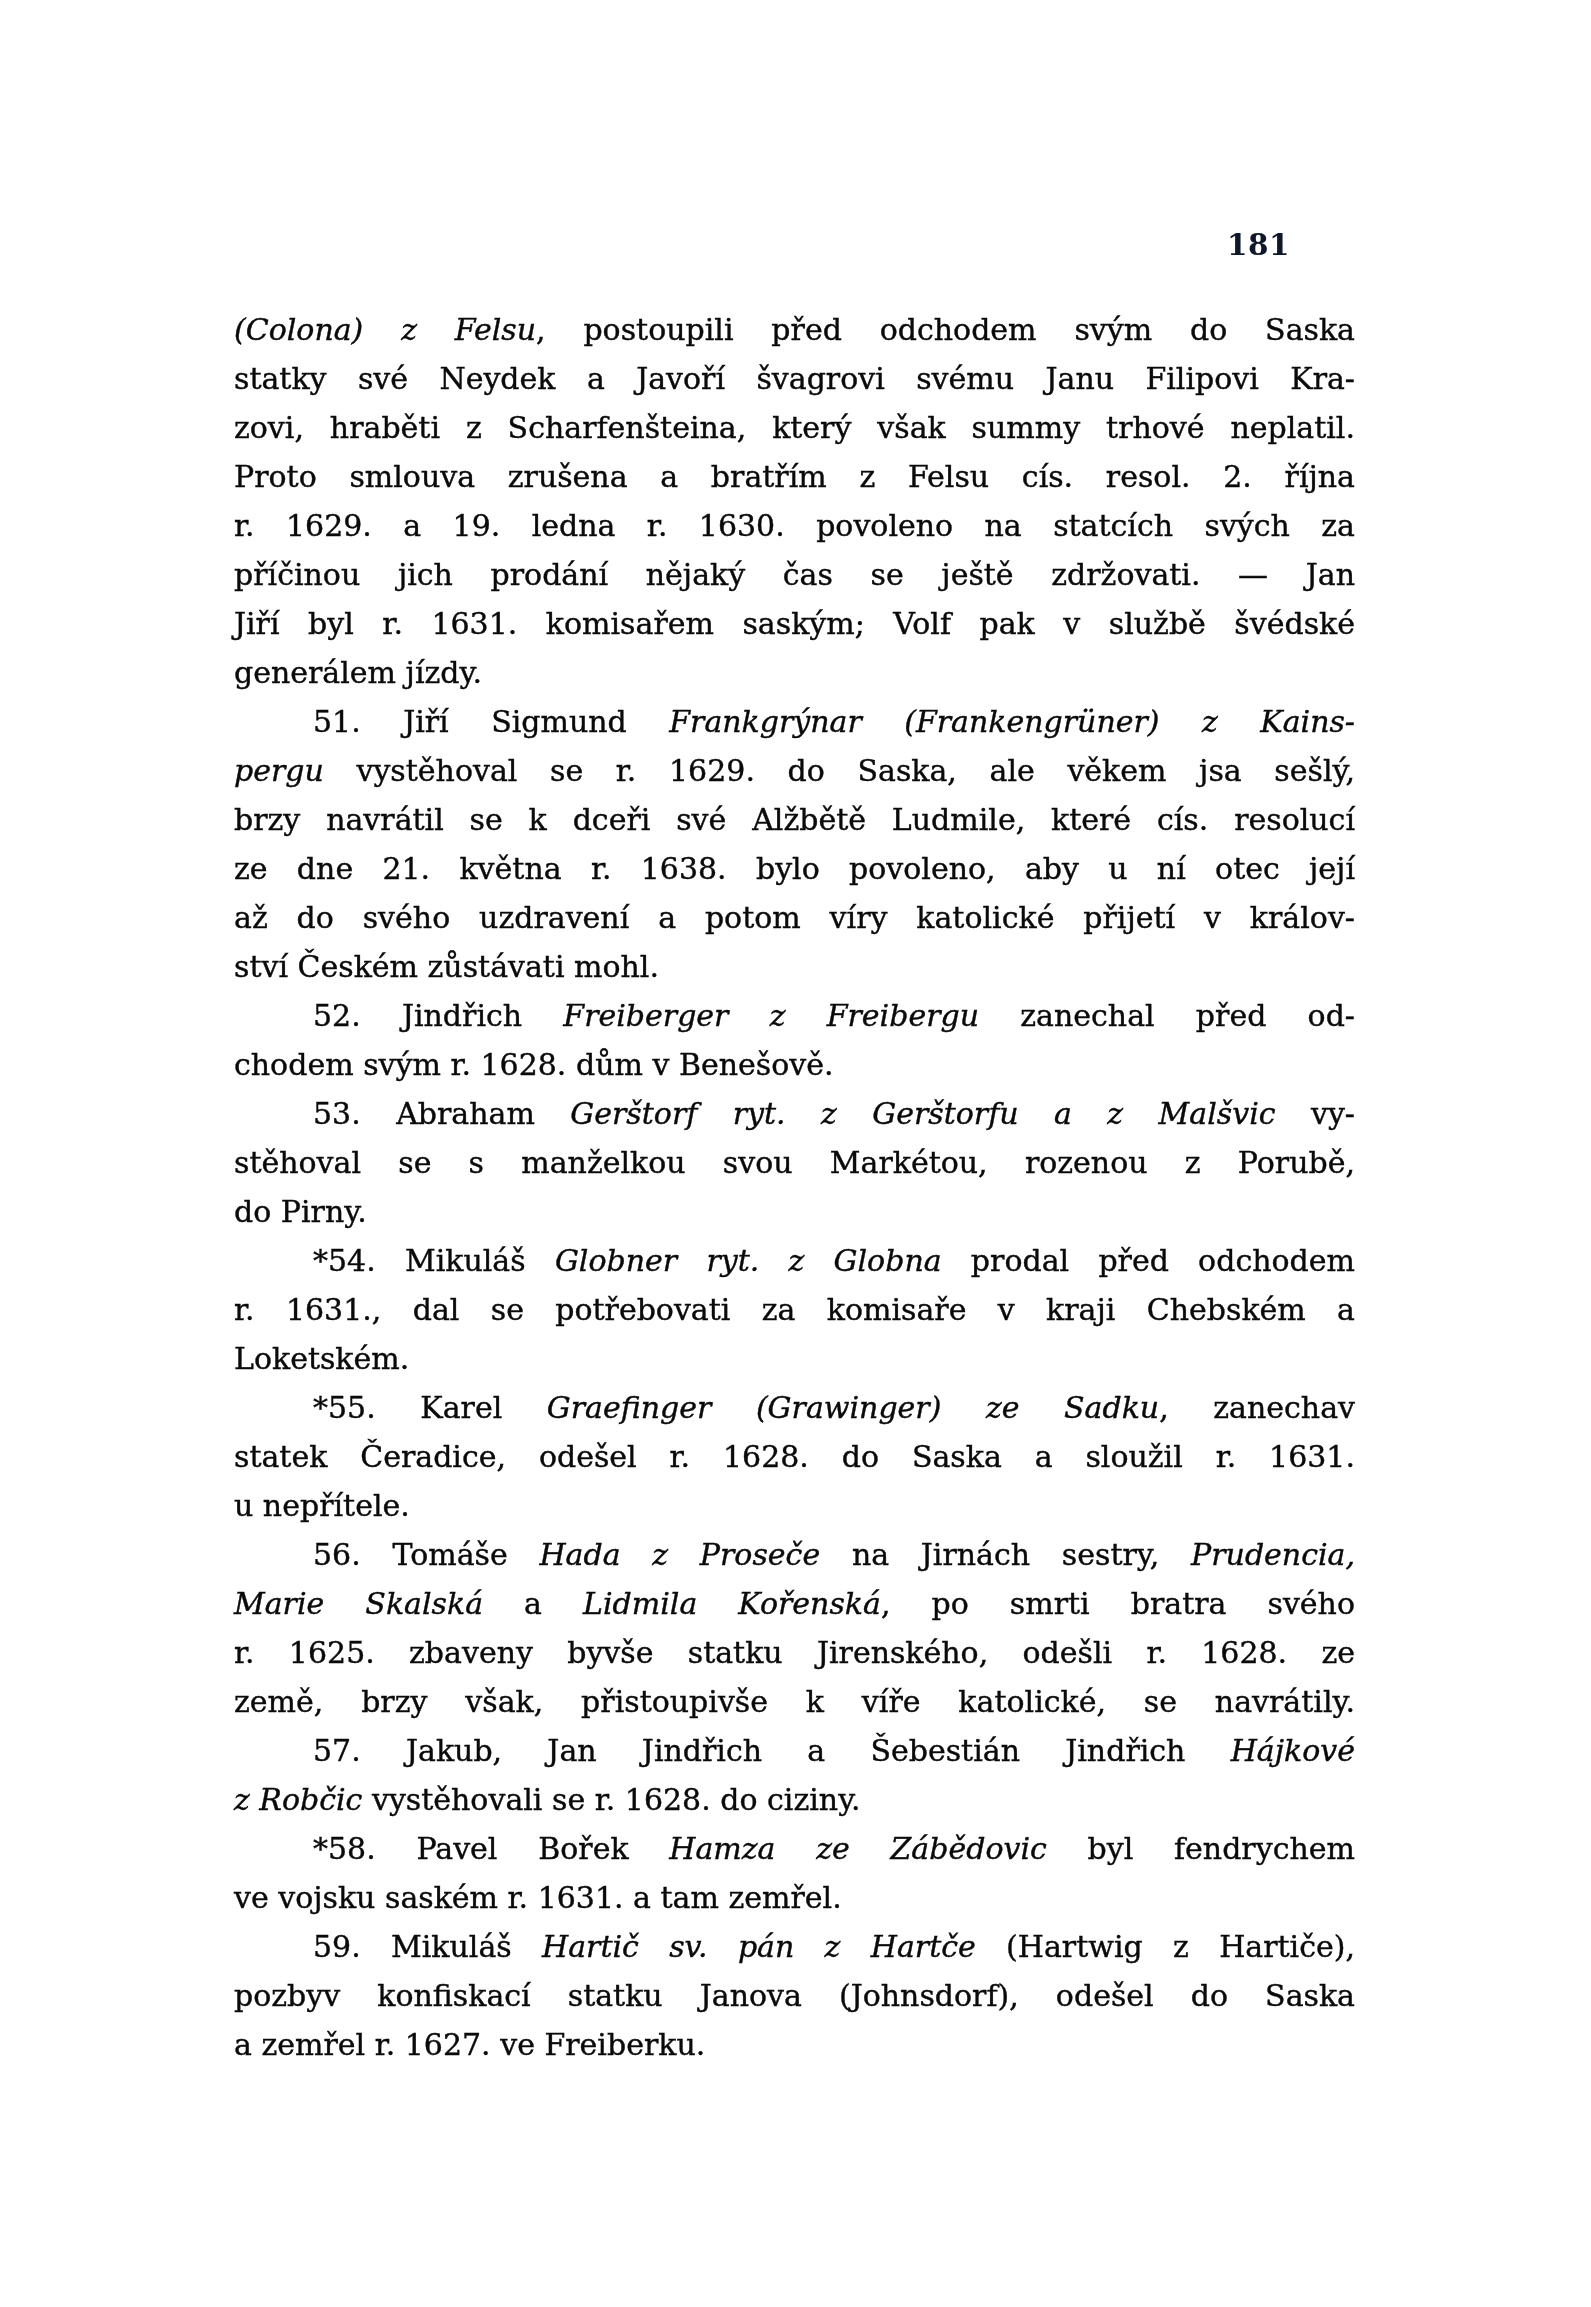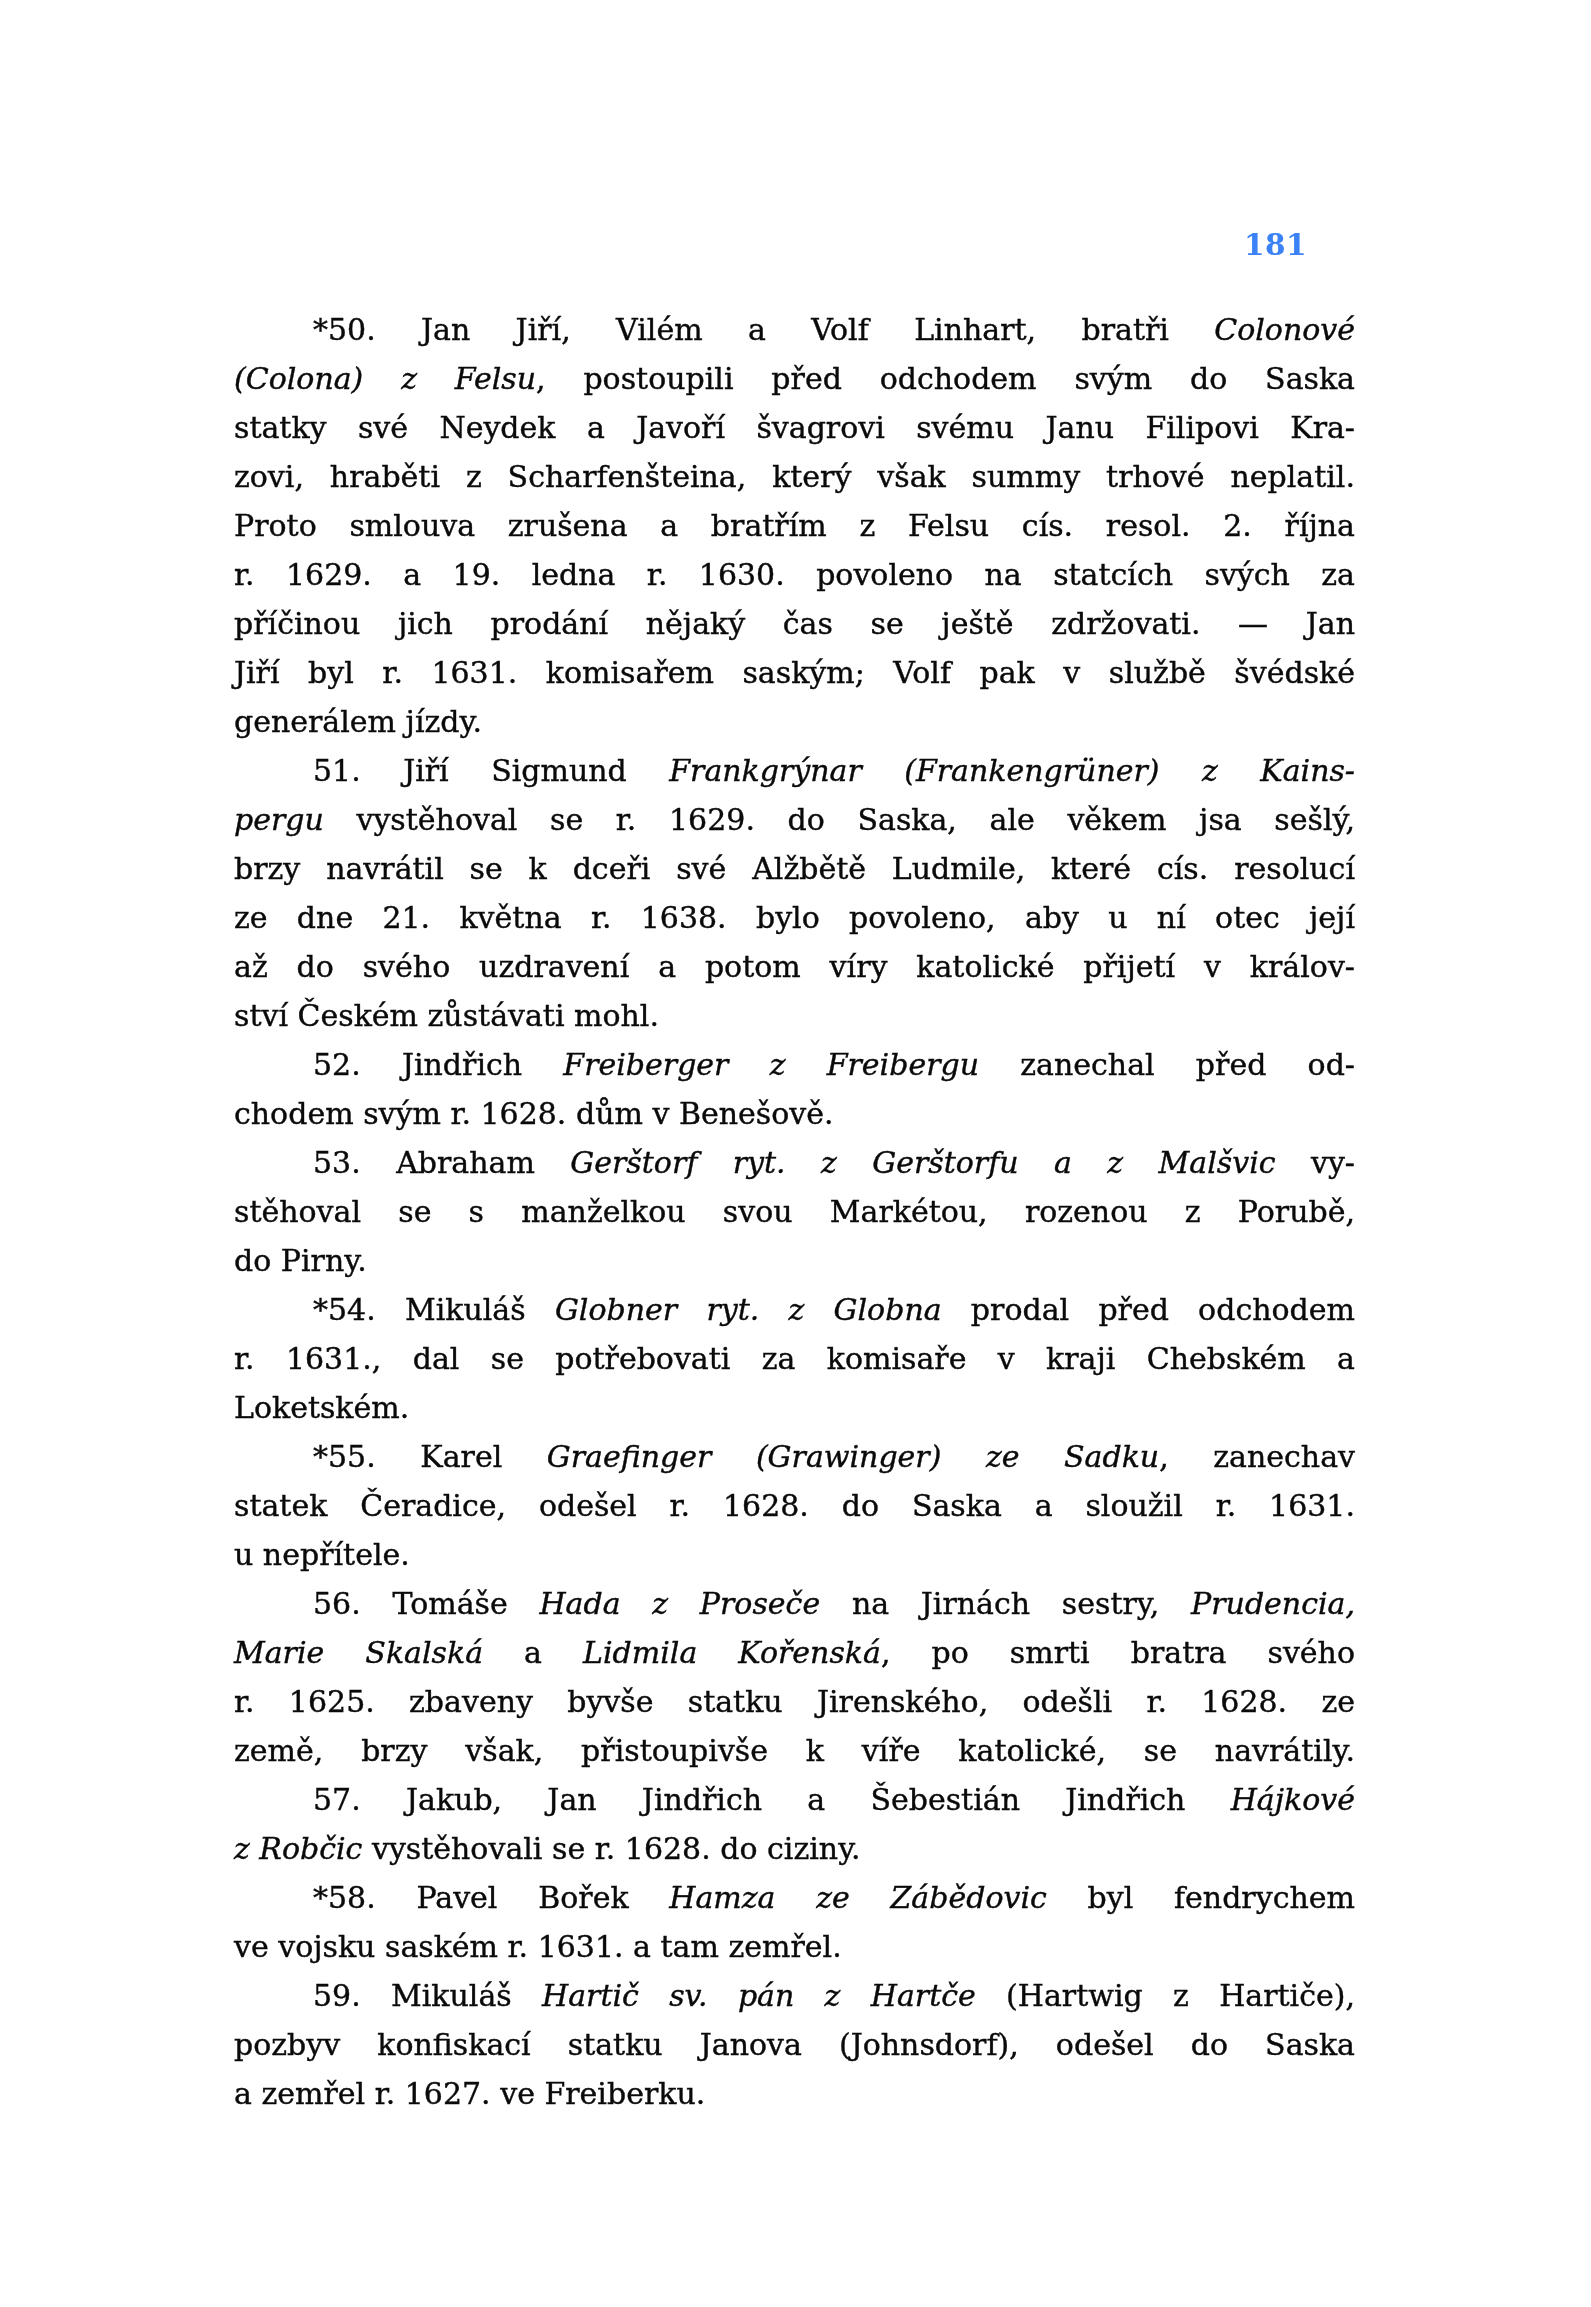--- a/index.html
+++ b/index.html
@@ -14,23 +14,22 @@
     background: #ffffff;
     overflow: hidden;
   }
   .page-number {
     position: absolute;
     left: 1227px;
     top: 227px;
     font-family: "DejaVu Serif", "Liberation Serif", serif;
     font-weight: bold;
     font-size: 29.5px;
-    color: #3b82f6;
+    color: #0f172a;
     letter-spacing: 0.5px;
-    margin-left: 17px;
   }
   .text-block {
     position: absolute;
     left: 234px;
     top: 305px;
     width: 1121px;
     font-family: "DejaVu Serif", "Liberation Serif", serif;
     font-size: 30px;
     color: #0a0a0a;
     -webkit-text-stroke: 0.4px #0a0a0a;
@@ -55,21 +54,20 @@
   .seg.it {
     font-style: italic;
   }
 </style>
 </head>
 <body>
 
 <div class="page">
   <div class="page-number">181</div>
   <div class="text-block" id="text-block">
-      <div class="line justify indent"><span class="seg">*50. Jan  Jiří,  Vilém  a  Volf  Linhart,  bratři </span><span class="seg it">Colonové</span></div>
       <div class="line justify"><span class="seg it">(Colona) z Felsu</span><span class="seg">, postoupili před odchodem svým do Saska</span></div>
       <div class="line justify"><span class="seg">statky své Neydek a Javoří švagrovi svému Janu Filipovi Kra-</span></div>
       <div class="line justify"><span class="seg">zovi, hraběti z Scharfenšteina, který však summy trhové neplatil.</span></div>
       <div class="line justify"><span class="seg">Proto smlouva zrušena a bratřím z Felsu cís. resol. 2. října</span></div>
       <div class="line justify"><span class="seg">r. 1629. a 19. ledna r. 1630. povoleno na statcích svých za</span></div>
       <div class="line justify"><span class="seg">příčinou jich prodání nějaký čas se ještě zdržovati. — Jan</span></div>
       <div class="line justify"><span class="seg">Jiří byl r. 1631. komisařem saským; Volf pak v službě švédské</span></div>
       <div class="line left"><span class="seg">generálem jízdy.</span></div>
       <div class="line justify indent"><span class="seg">51. Jiří Sigmund </span><span class="seg it">Frankgrýnar (Frankengrüner) z Kains-</span></div>
       <div class="line justify"><span class="seg it">pergu</span><span class="seg"> vystěhoval se r. 1629. do Saska, ale věkem jsa sešlý,</span></div>

